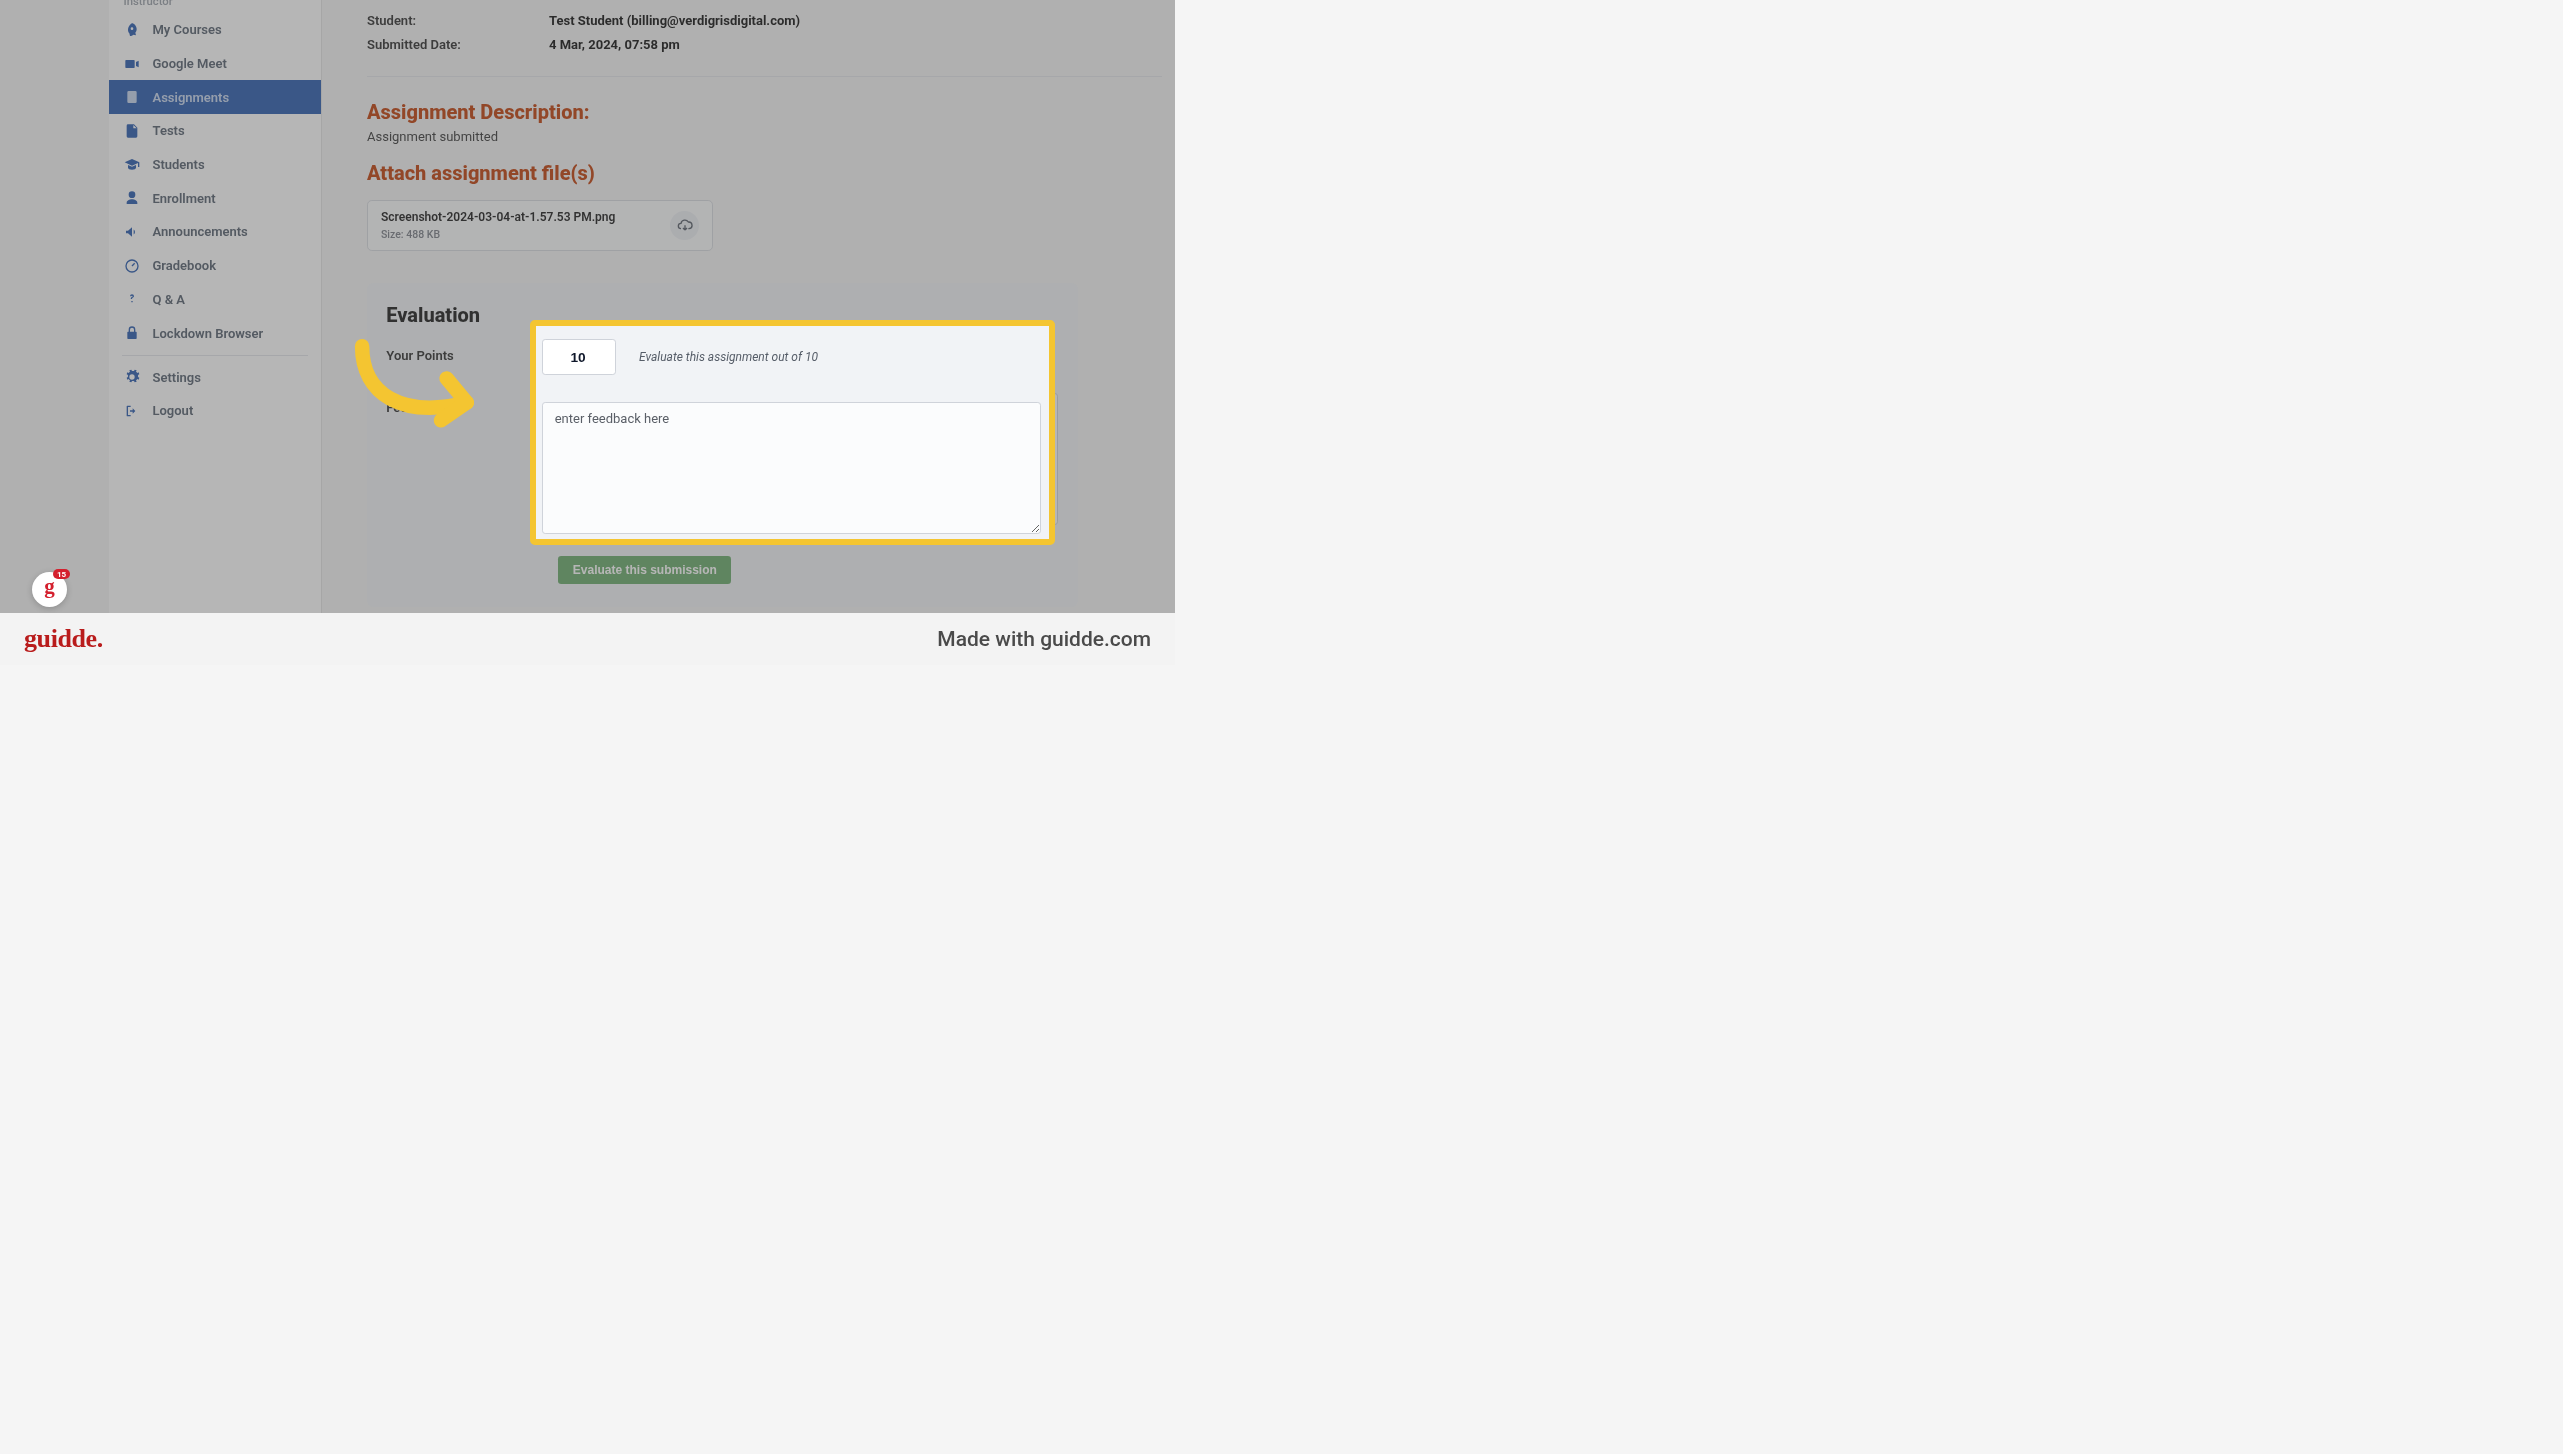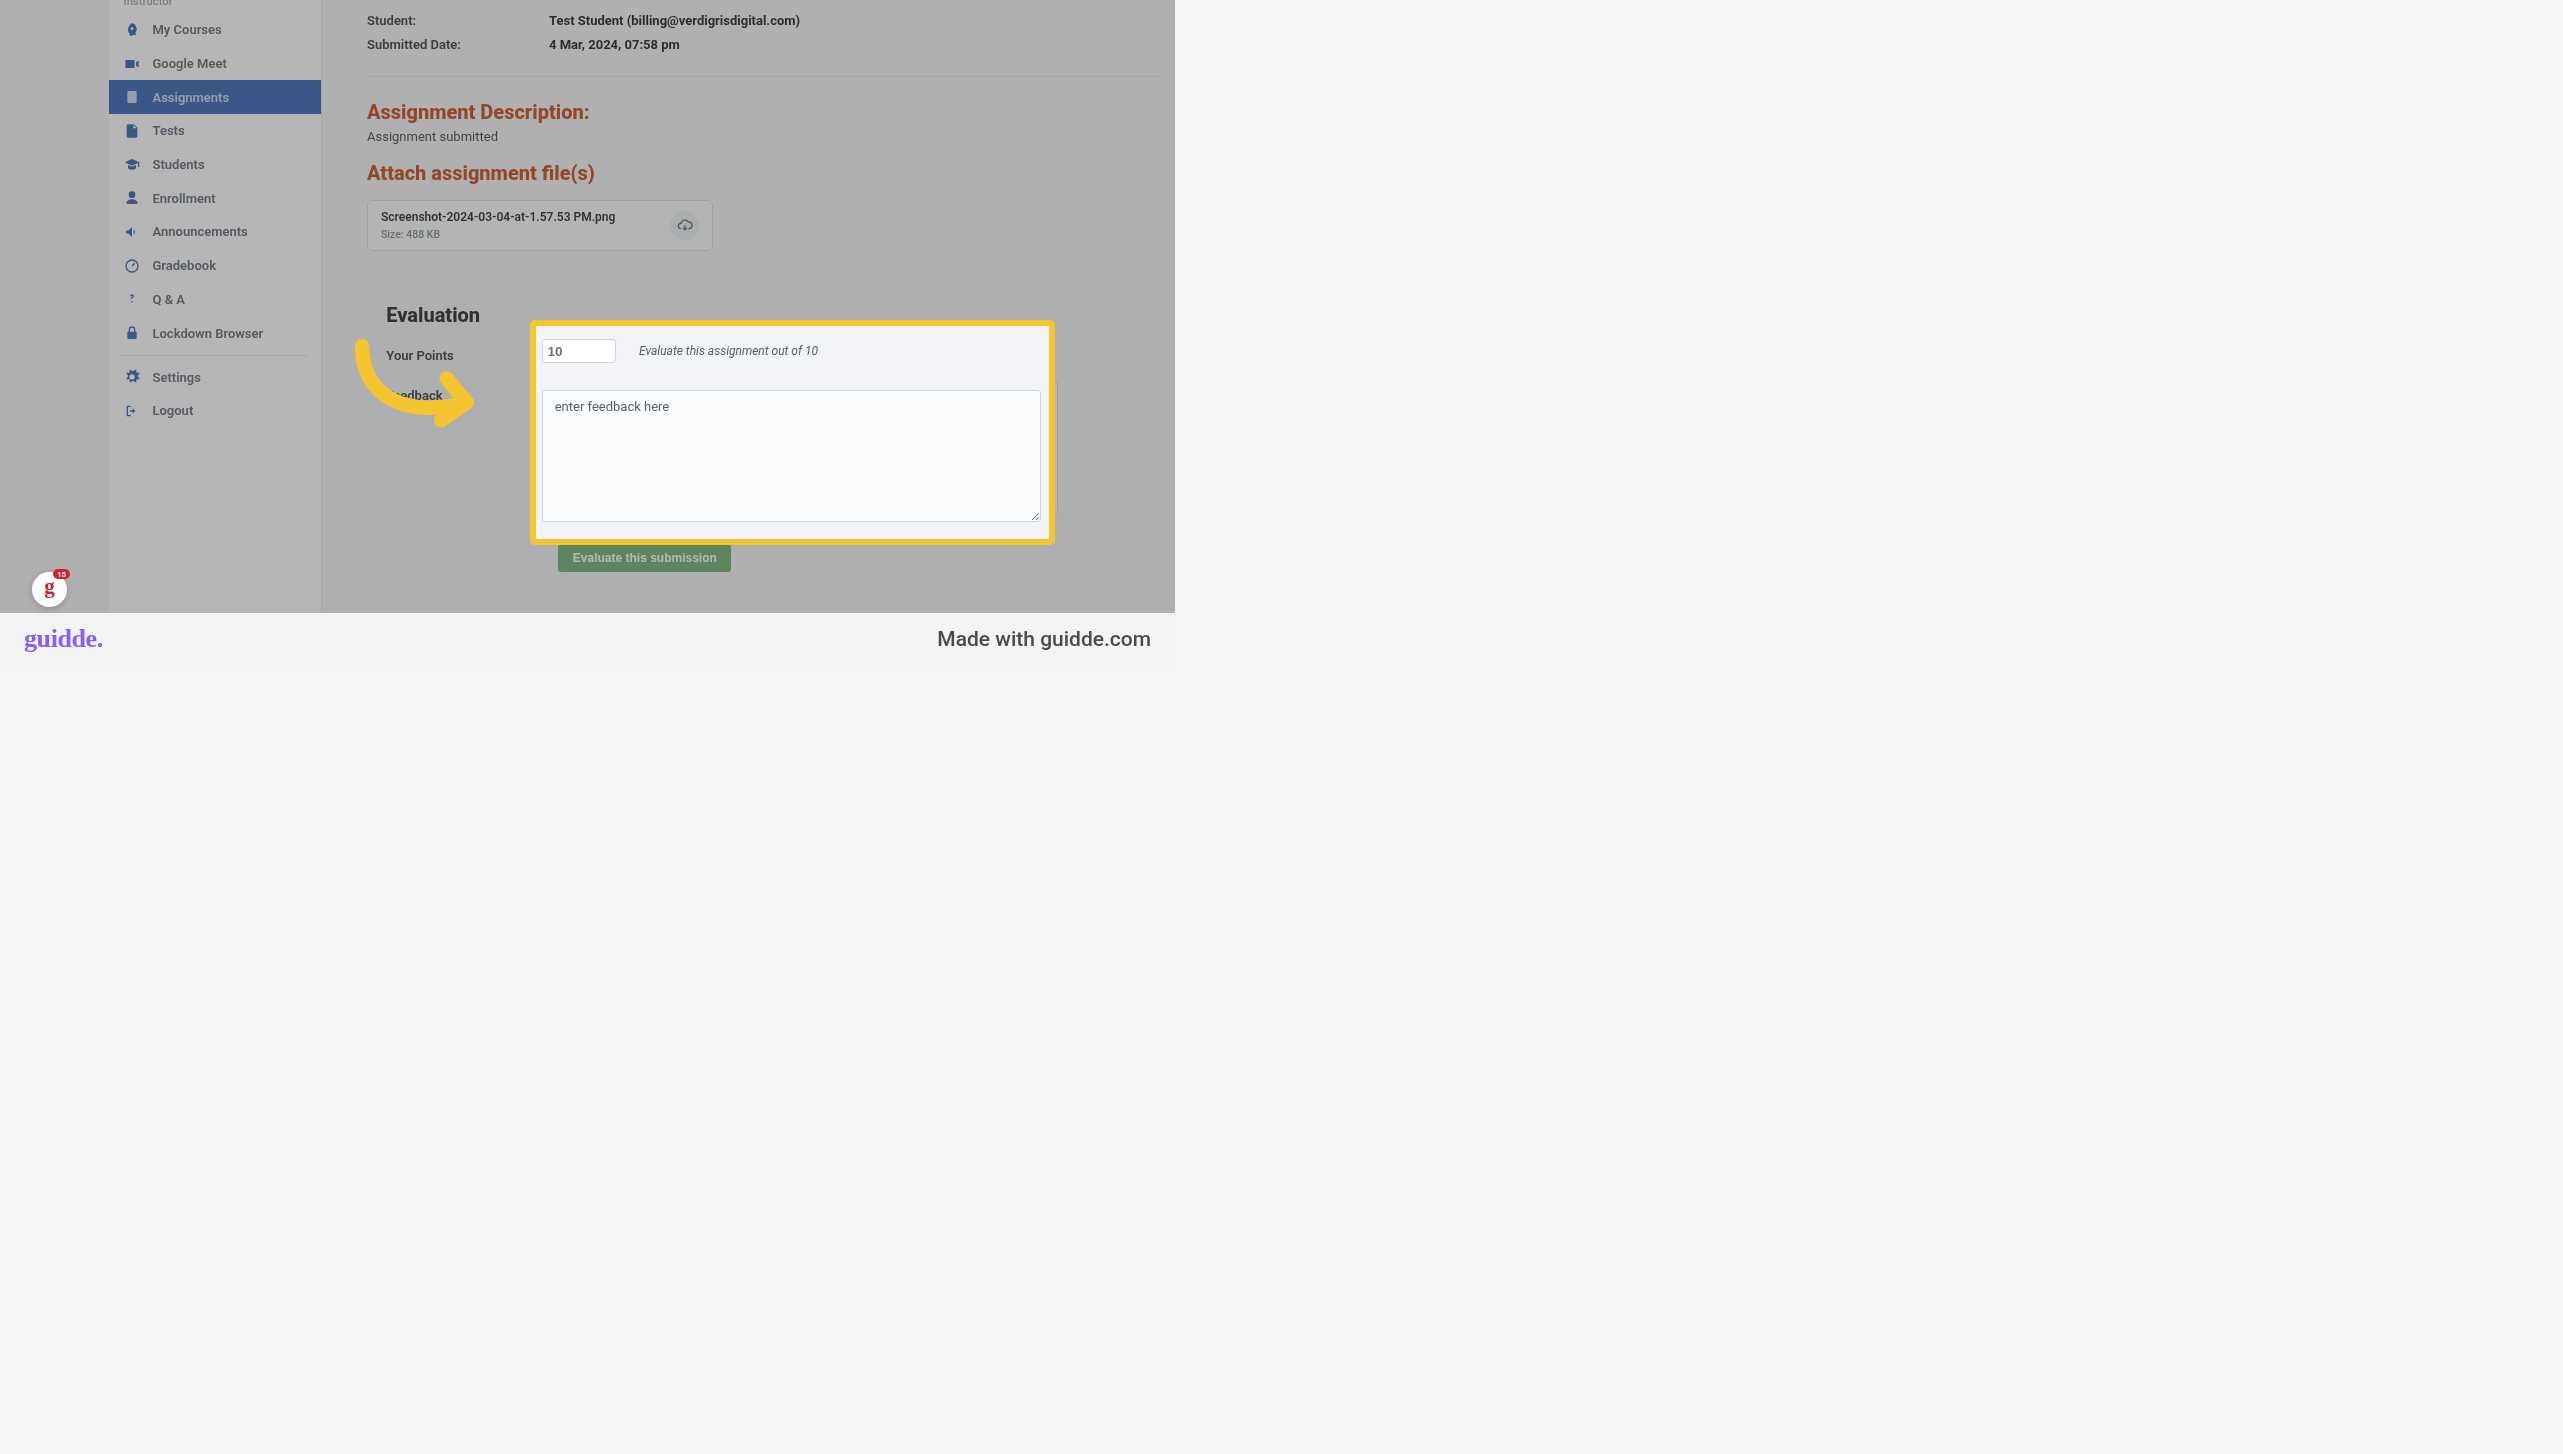--- a/index.html
+++ b/index.html
@@ -129,28 +129,28 @@
   }
   .eval-row .lbl {
     width: 172px;
     font-size: 13px;
     color: #2f2f2f;
     font-weight: 600;
     padding-top: 6.4px;
   }
   .points-input {
     width: 74px;
-    height: 24px;
+    height: 36px;
     border: 0.8px solid #cfd3da;
     border-radius: 3.2px;
     background: #fff;
-    padding: 0 4px;
+    padding: 0 27px;
     font-size: 13.7px;
     font-weight: 700;
-    color: #737373;
+    color: #0f172a;
   }
   .hint {
     font-size: 12px;
     font-style: italic;
     color: #565d68;
     margin-left: 11.3px;
     align-self: center;
   }
   .feedback-area {
     width: 500px;
@@ -232,21 +232,21 @@
     display: flex;
     align-items: center;
     justify-content: space-between;
     padding: 0 24px 0 24px;
     z-index: 20;
   }
   .guidde-logo {
     font-family: Georgia, serif;
     font-size: 26px;
     font-weight: 700;
-    color: #8b5cf6;
+    color: #b91c1c;
     letter-spacing: -0.4px;
   }
   .guidde-made {
     font-size: 21px;
     color: #4a4a4a;
     font-weight: 500;
   }
   
   .float-badge {
     position: absolute;

